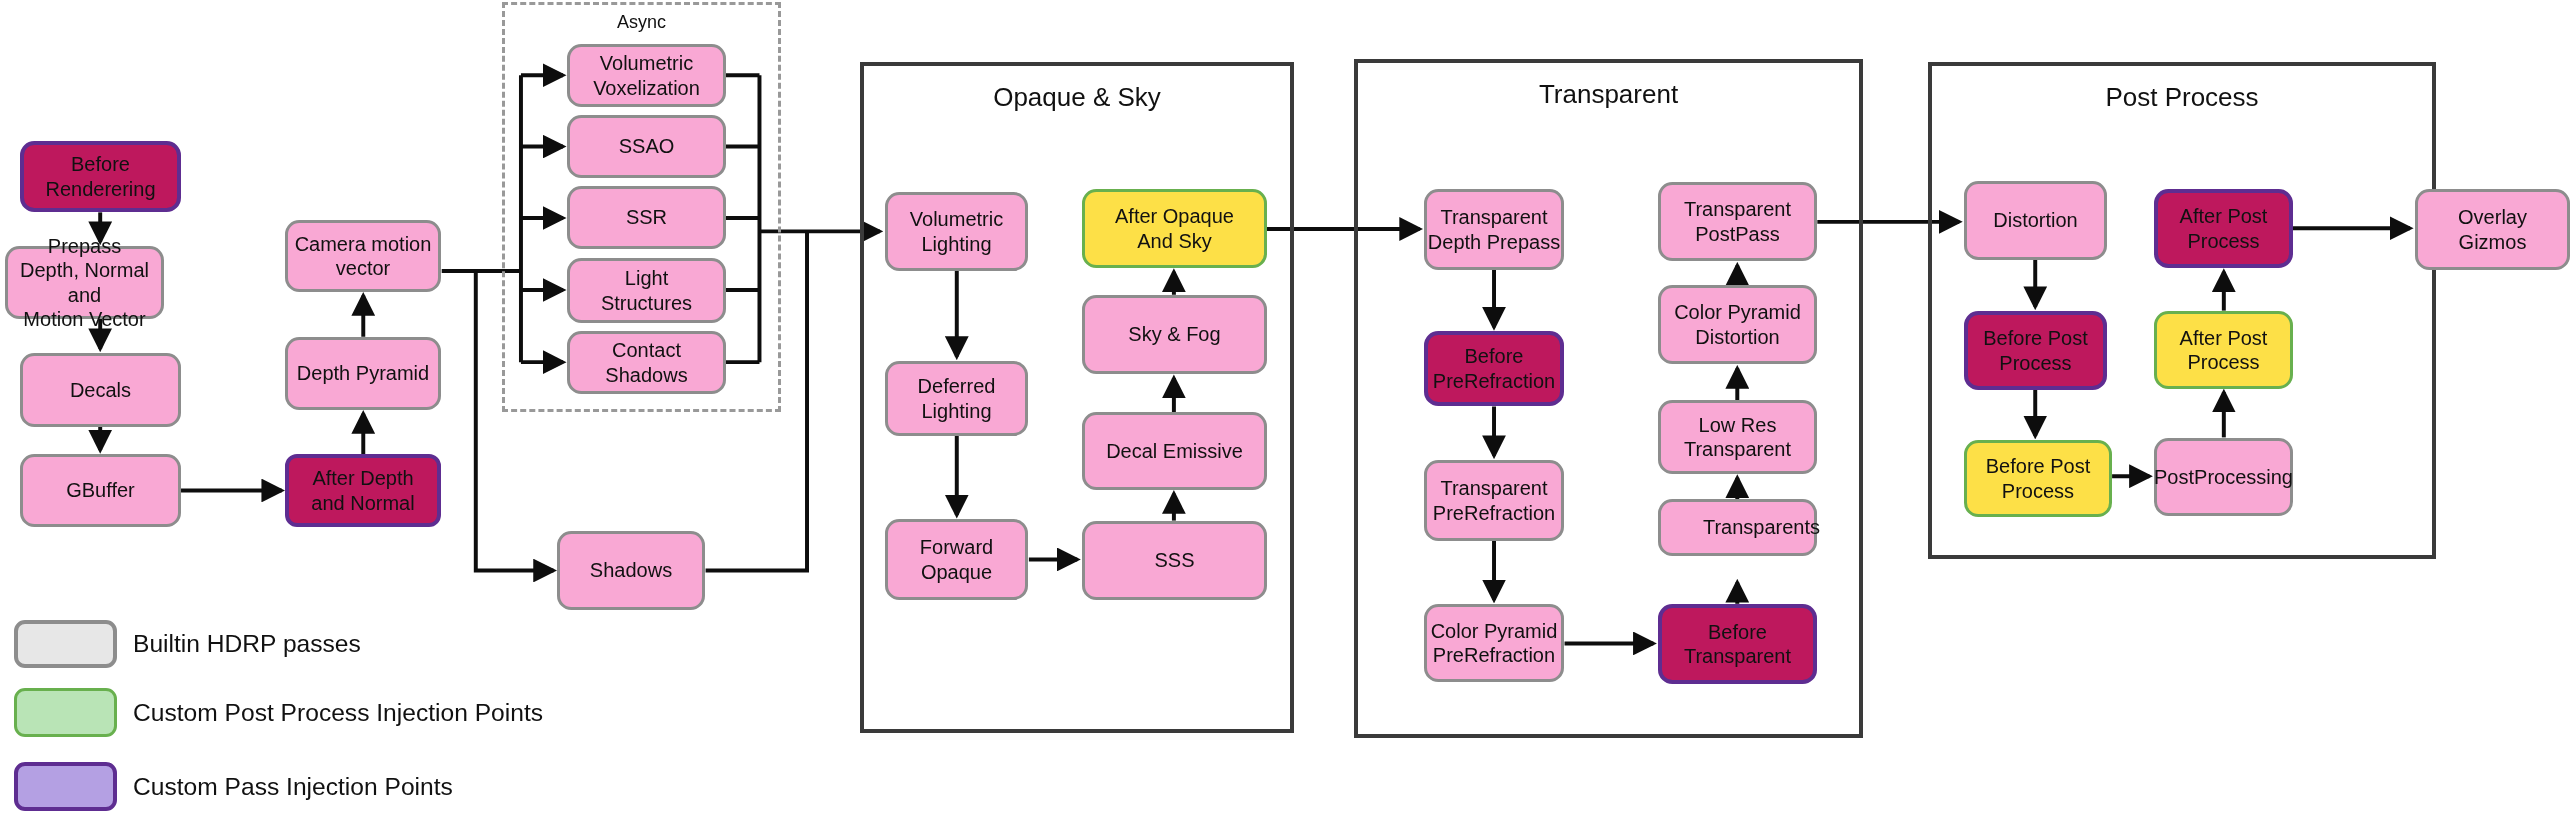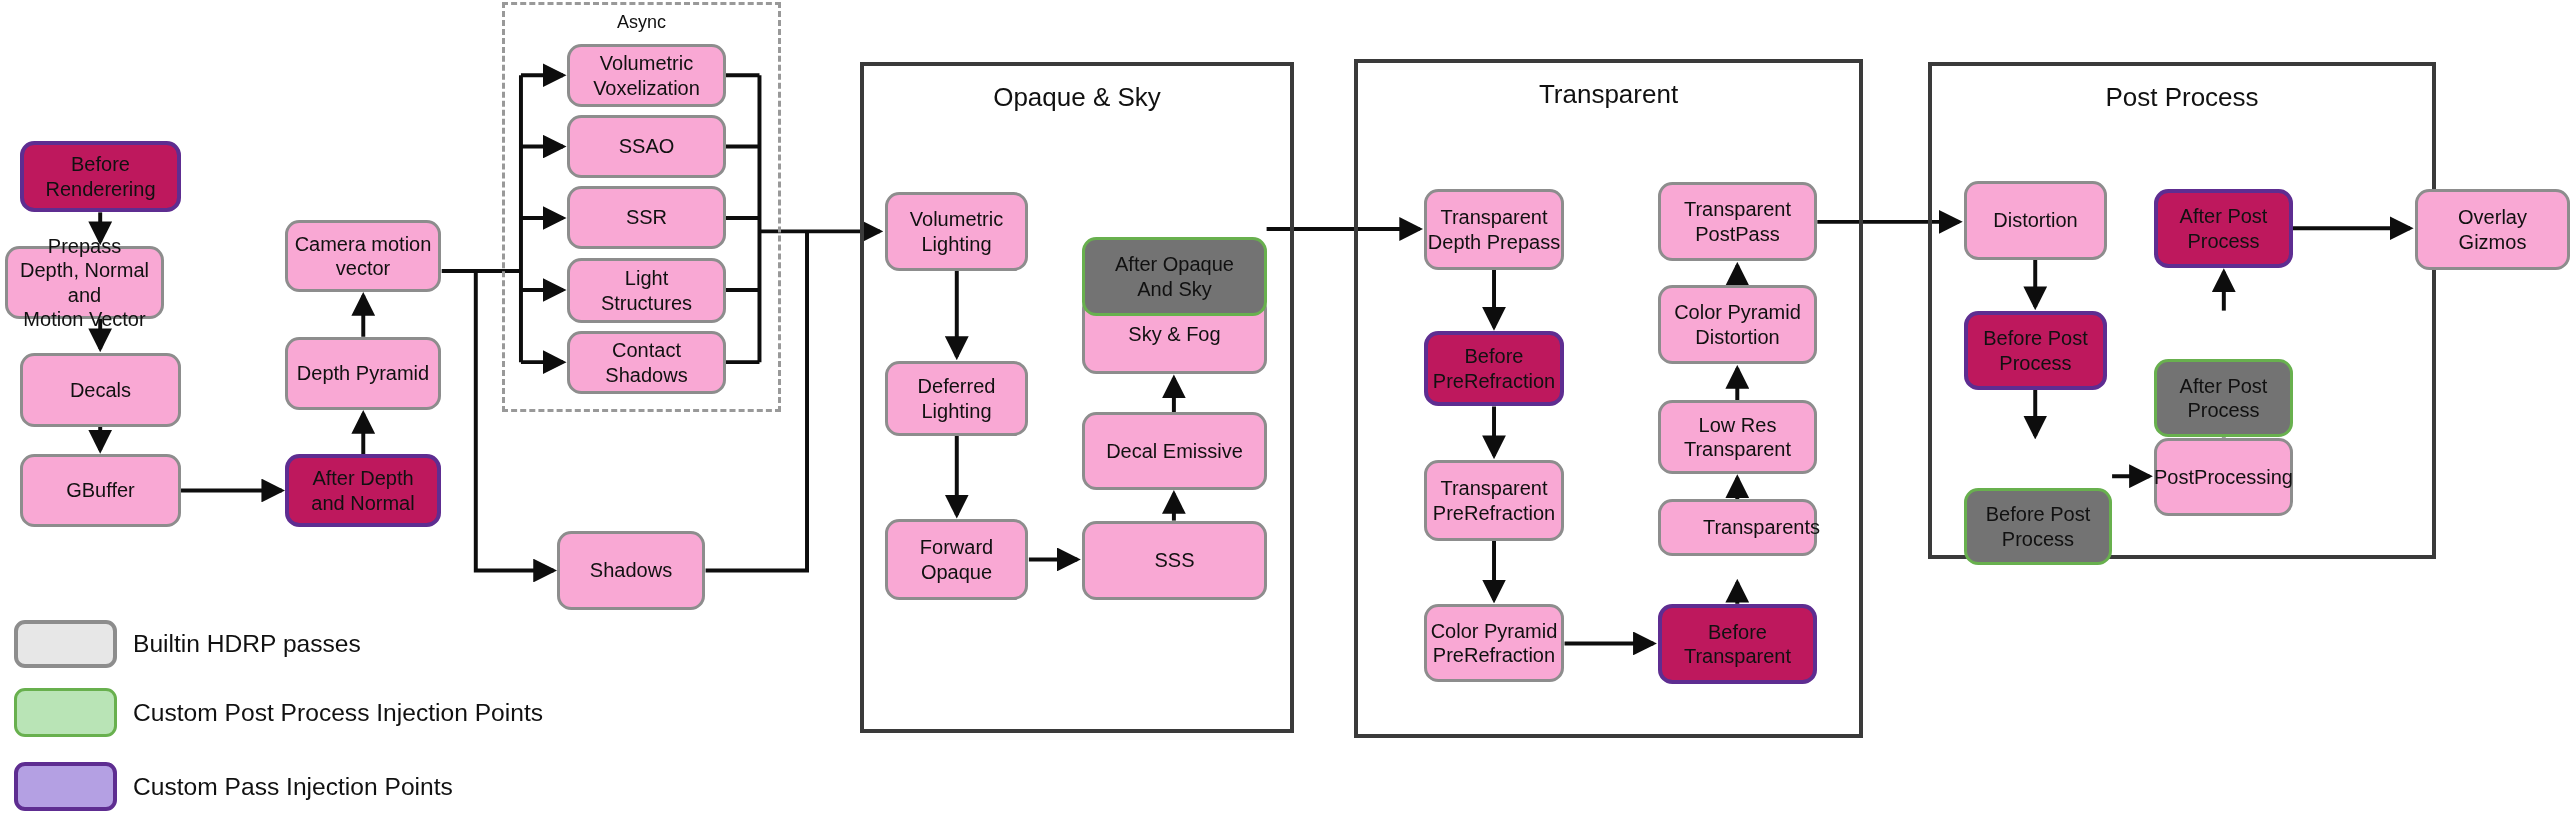--- a/index.html
+++ b/index.html
@@ -41,21 +41,21 @@
     box-sizing:border-box;
     border-radius:14.3px;
     display:flex;align-items:center;justify-content:center;
     text-align:center;
     font-size:20px;line-height:1.22;
     white-space:pre-line;
     color:#111;
   }
   .node.builtin{background:#f9a8d4;border:3.2px solid #8d8d8d;}
   .node.custom-pass{background:#be185d;border:4px solid #5e2d91;}
-  .node.custom-pp{background:#737373;border:3.2px solid #68b04e;margin-top:48px;}
+  .node.custom-pp{background:#fde047;border:3.2px solid #68b04e;}
   .legend-swatch{
     position:absolute;z-index:3;
     box-sizing:border-box;border-radius:11px;
   }
   .legend-swatch.builtin{background:#e7e7e7;border:4px solid #8d8d8d;}
   .legend-swatch.custom-pp{background:#b9e4b6;border:3.2px solid #68b04e;}
   .legend-swatch.custom-pass{background:#b4a0e3;border:4px solid #5e2d91;}
   .legend-label{
     position:absolute;z-index:3;
     left:133px;
@@ -141,21 +141,21 @@
   <div class="node custom-pass" style="left:20px;top:141px;width:161px;height:71px;">Before
 Renderering</div>
   <div class="node builtin" style="left:5px;top:246px;width:159px;height:73px;">Prepass
 Depth, Normal and
 Motion Vector</div>
   <div class="node builtin" style="left:20px;top:353px;width:161px;height:74px;">Decals</div>
   <div class="node builtin" style="left:20px;top:454px;width:161px;height:73px;">GBuffer</div>
   <div class="node builtin" style="left:285px;top:220px;width:156px;height:72px;">Camera motion
 vector</div>
   <div class="node builtin" style="left:285px;top:337px;width:156px;height:73px;">Depth Pyramid</div>
-  <div class="node custom-pass" style="left:285px;top:454px;width:156px;height:73px;">After Depth
+  <div class="node custom-pass" style="left:285px;top:454px;width:156px;height:73px;border-radius:12px;">After Depth
 and Normal</div>
 
   <div class="node builtin" style="left:567px;top:44px;width:159px;height:63px;">Volumetric
 Voxelization</div>
   <div class="node builtin" style="left:567px;top:115px;width:159px;height:63px;">SSAO</div>
   <div class="node builtin" style="left:567px;top:186px;width:159px;height:63px;">SSR</div>
   <div class="node builtin" style="left:567px;top:258px;width:159px;height:65px;">Light
 Structures</div>
   <div class="node builtin" style="left:567px;top:331px;width:159px;height:63px;">Contact
 Shadows</div>

